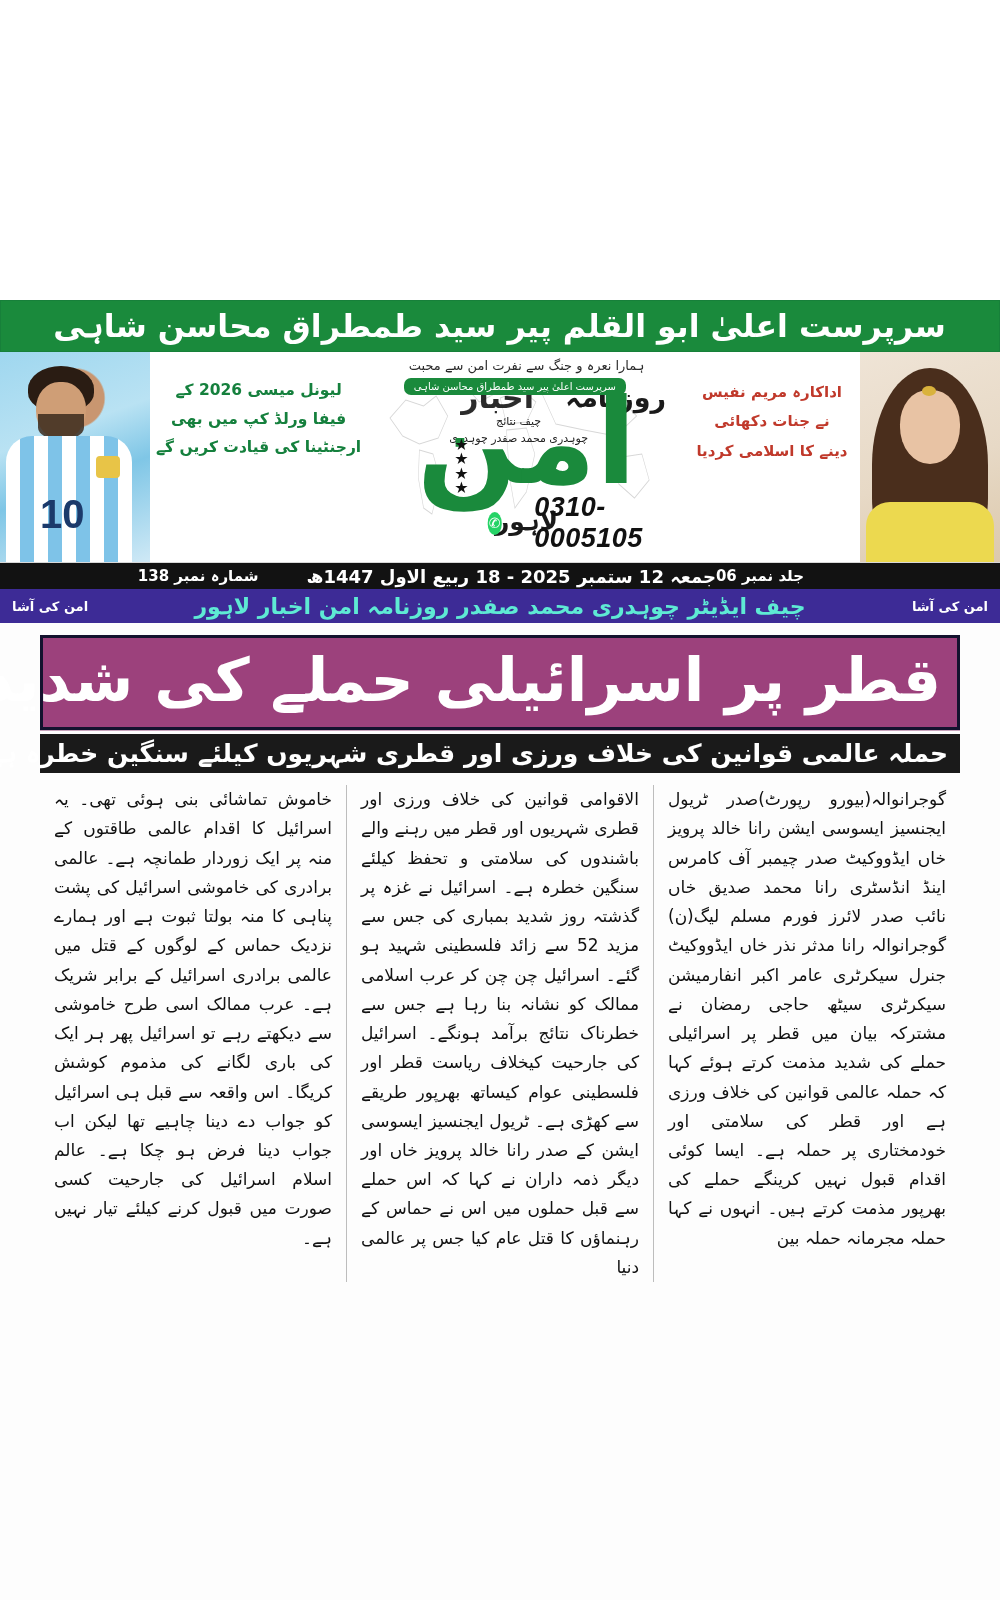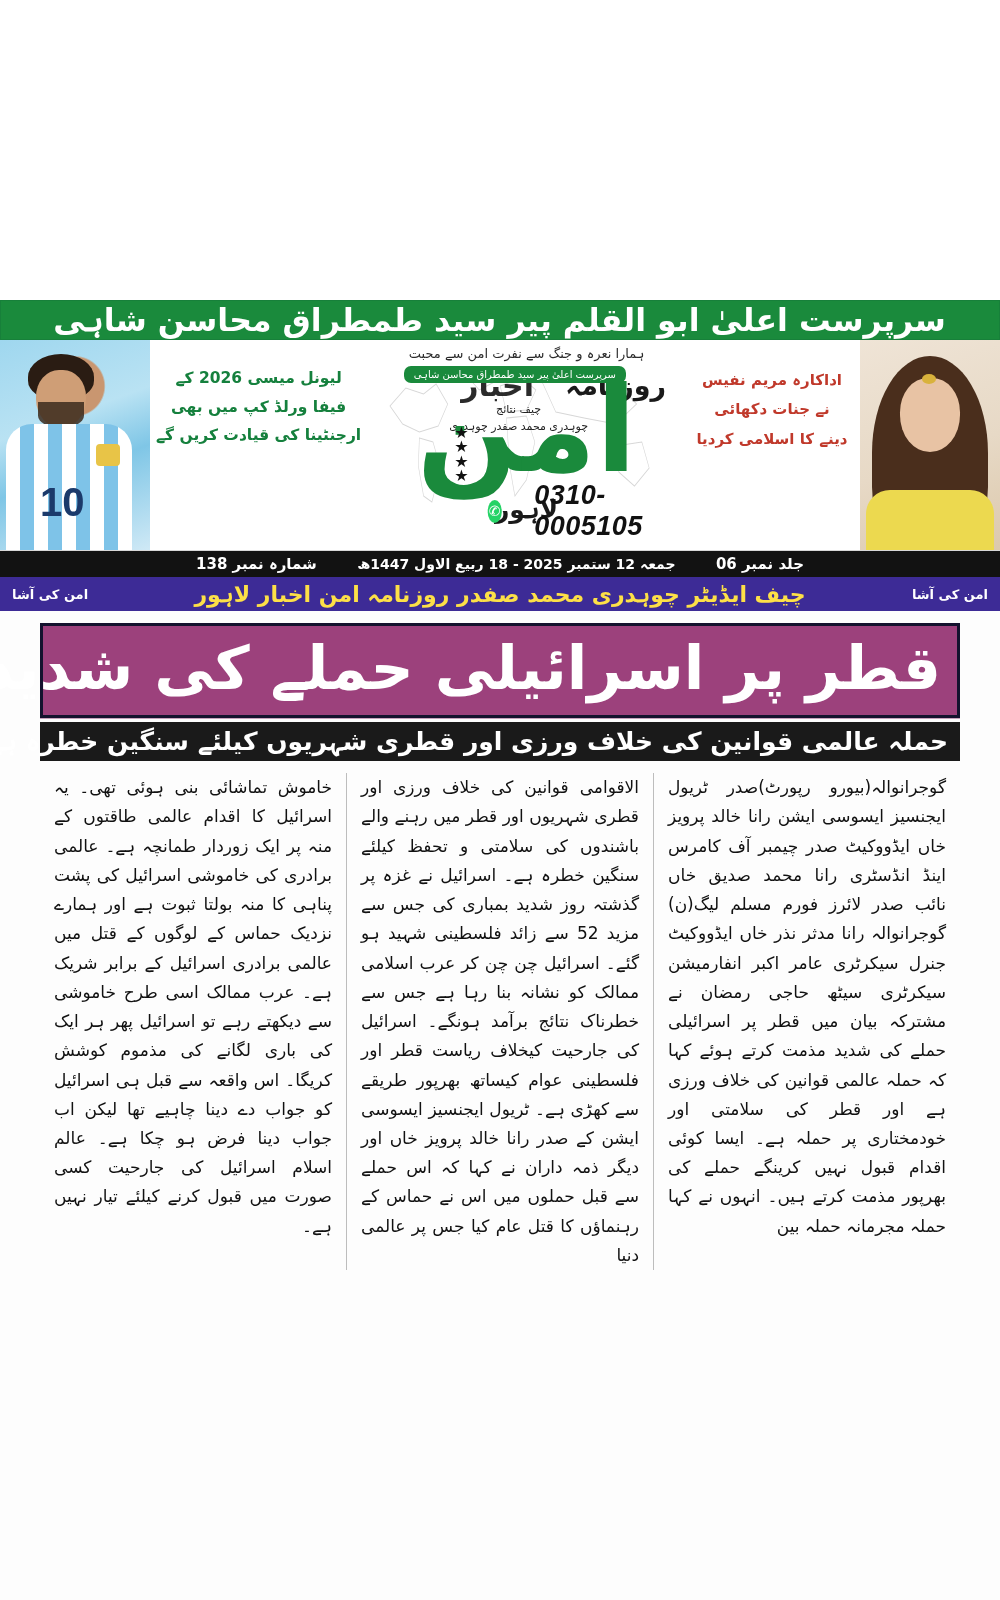--- a/index.html
+++ b/index.html
@@ -12,21 +12,21 @@
   }
   .page{
     position:relative;width:1000px;height:1600px;
     background:#fdfdfd;
   }
   
   .top-gap{height:300px;background:#ffffff;}
 
   
   .green-banner{
-    height:40px;
+    height:52px;
     background:#1a8a3c;
     display:flex;align-items:center;justify-content:center;
     direction:rtl;
     box-shadow:inset 0 0 0 1px #17803a;
   }
   .green-banner .gb-text{
     color:#ffffff;
     font-size:31px;
     font-weight:bold;
     letter-spacing:0.5px;
@@ -154,34 +154,34 @@
   
   .datebar{
     height:26px;background:#121212;color:#ffffff;
     display:flex;align-items:center;justify-content:space-between;
     padding:0 196px;direction:rtl;
   }
   .datebar .dcell{
     font-size:15px;font-weight:bold;white-space:nowrap;
     font-family:"DejaVu Sans","Liberation Sans",sans-serif;
   }
-  .datebar .dcenter{font-size:14px;}
+  .datebar .dcenter{font-size:18px;margin-left:48px;}
 
   
   .editorbar{
     height:34px;background:#3d2b96;
     display:flex;align-items:center;justify-content:space-between;
     padding:0 12px;direction:rtl;
   }
   .editorbar .side{
     color:#ffffff;font-size:13px;font-weight:bold;white-space:nowrap;
     font-family:"DejaVu Sans",sans-serif;
   }
   .editorbar .mainline{
-    color:#fde047;font-size:22px;font-weight:bold;white-space:nowrap;
+    color:#5eead4;font-size:22px;font-weight:bold;white-space:nowrap;
     font-family:"DejaVu Sans",sans-serif;
   }
 
   
   .article{padding:12px 40px 0 40px;direction:rtl;}
   .headline-box{
     background:#9c417c;
     border:3px solid #14122e;
     padding:6px 16px 10px 16px;
     text-align:center;

